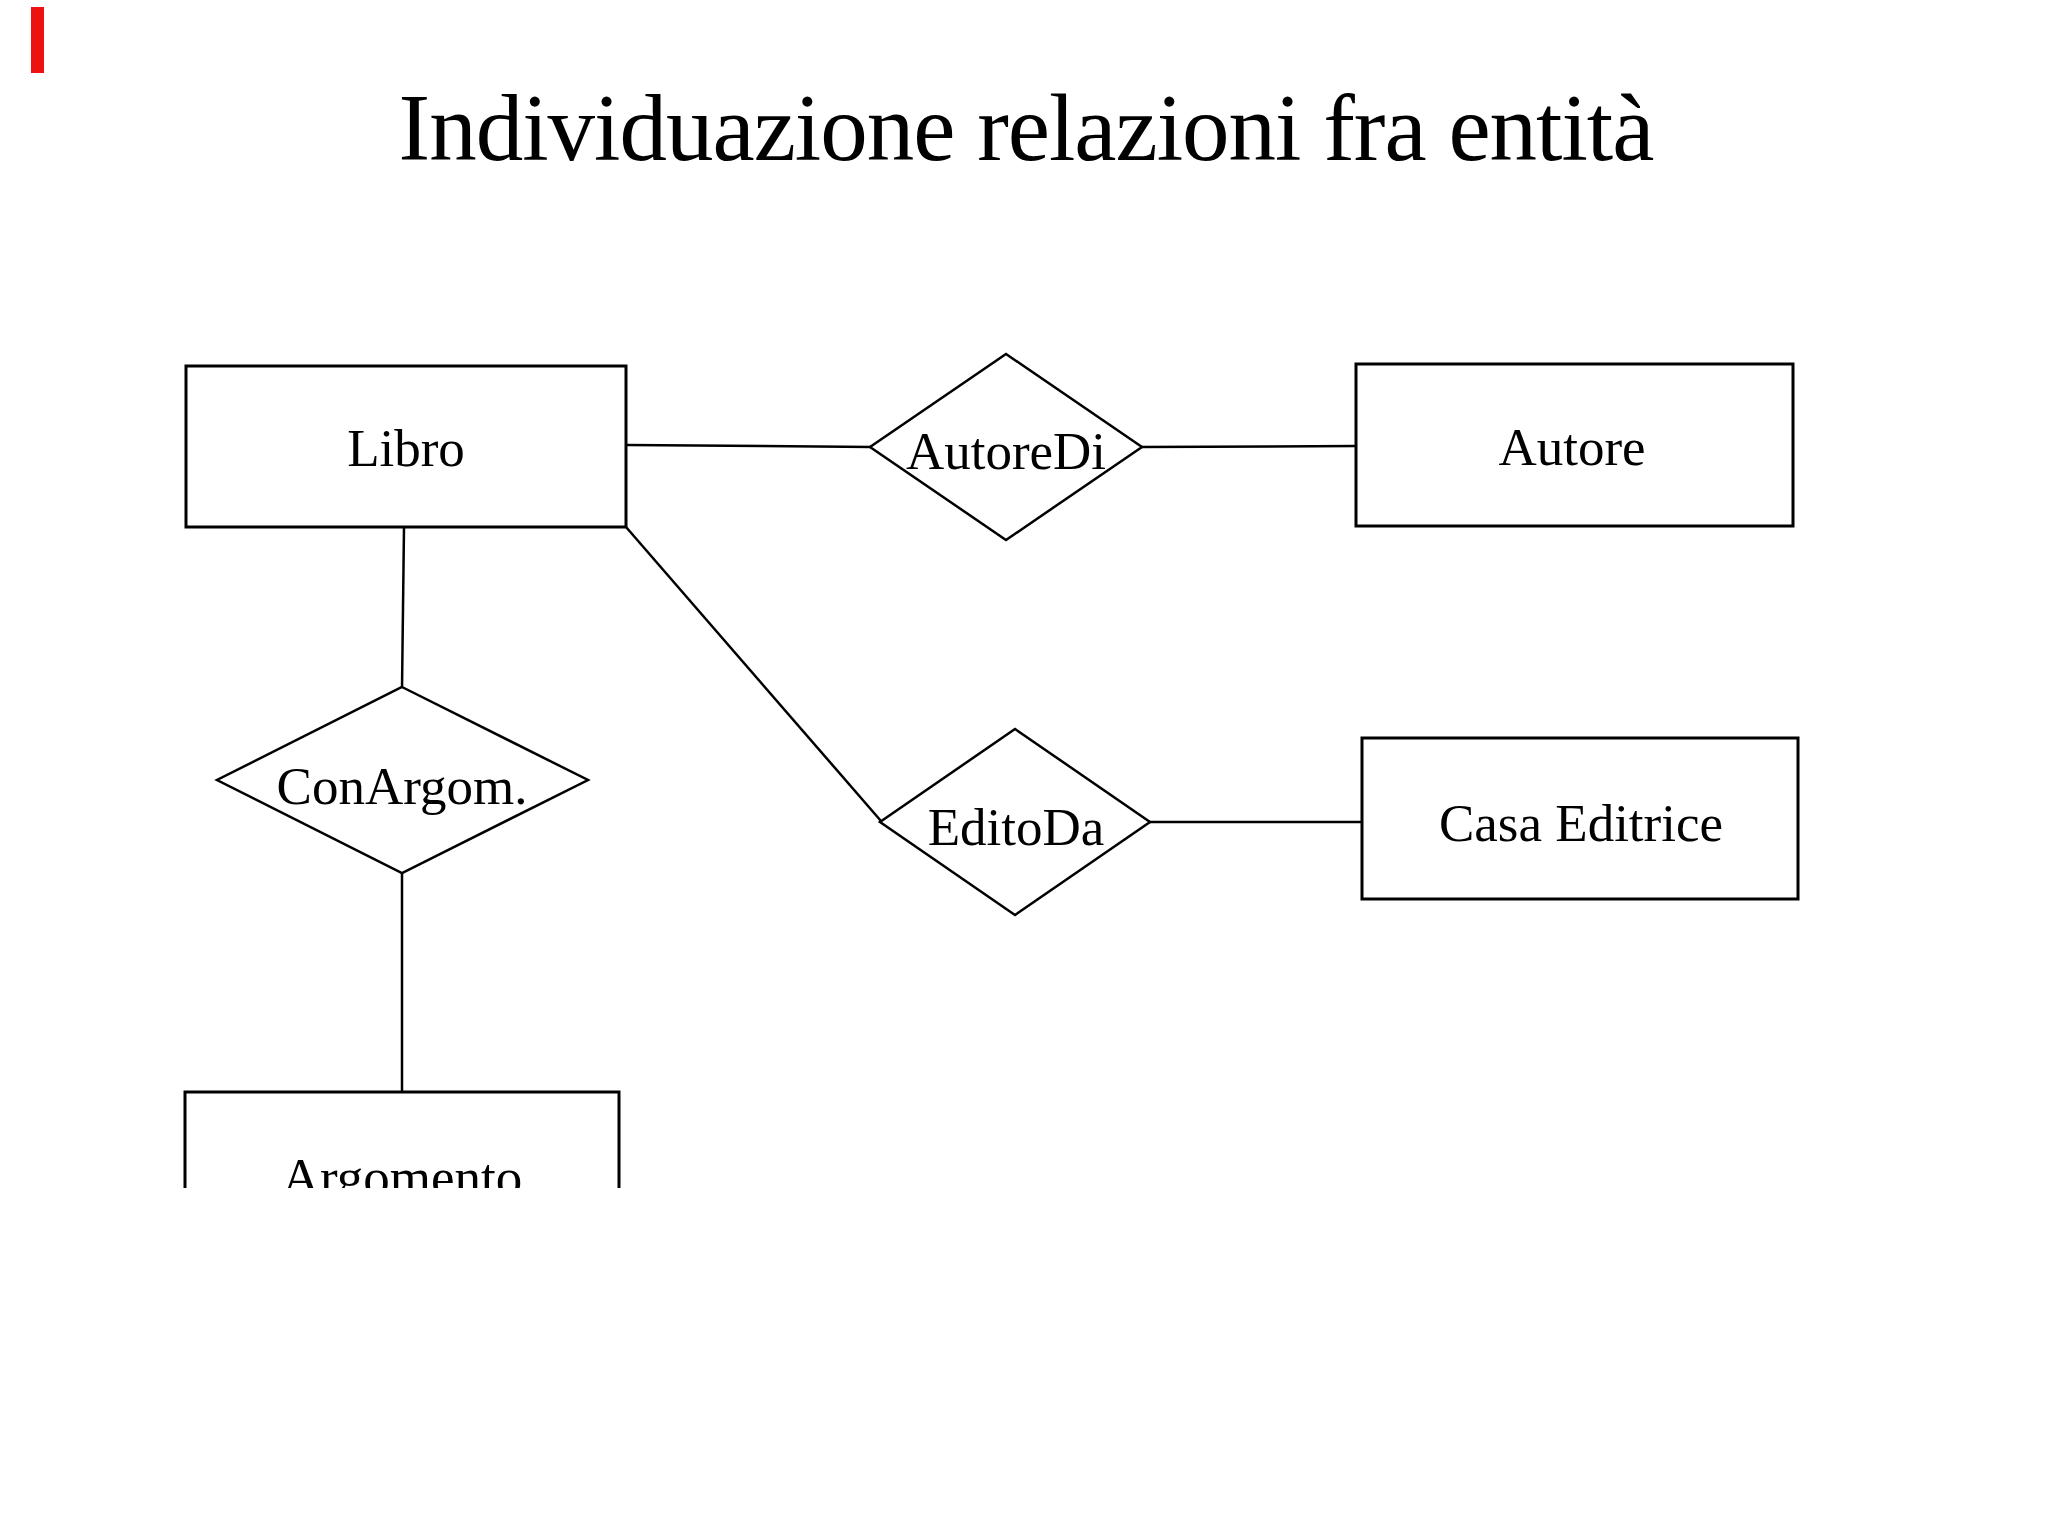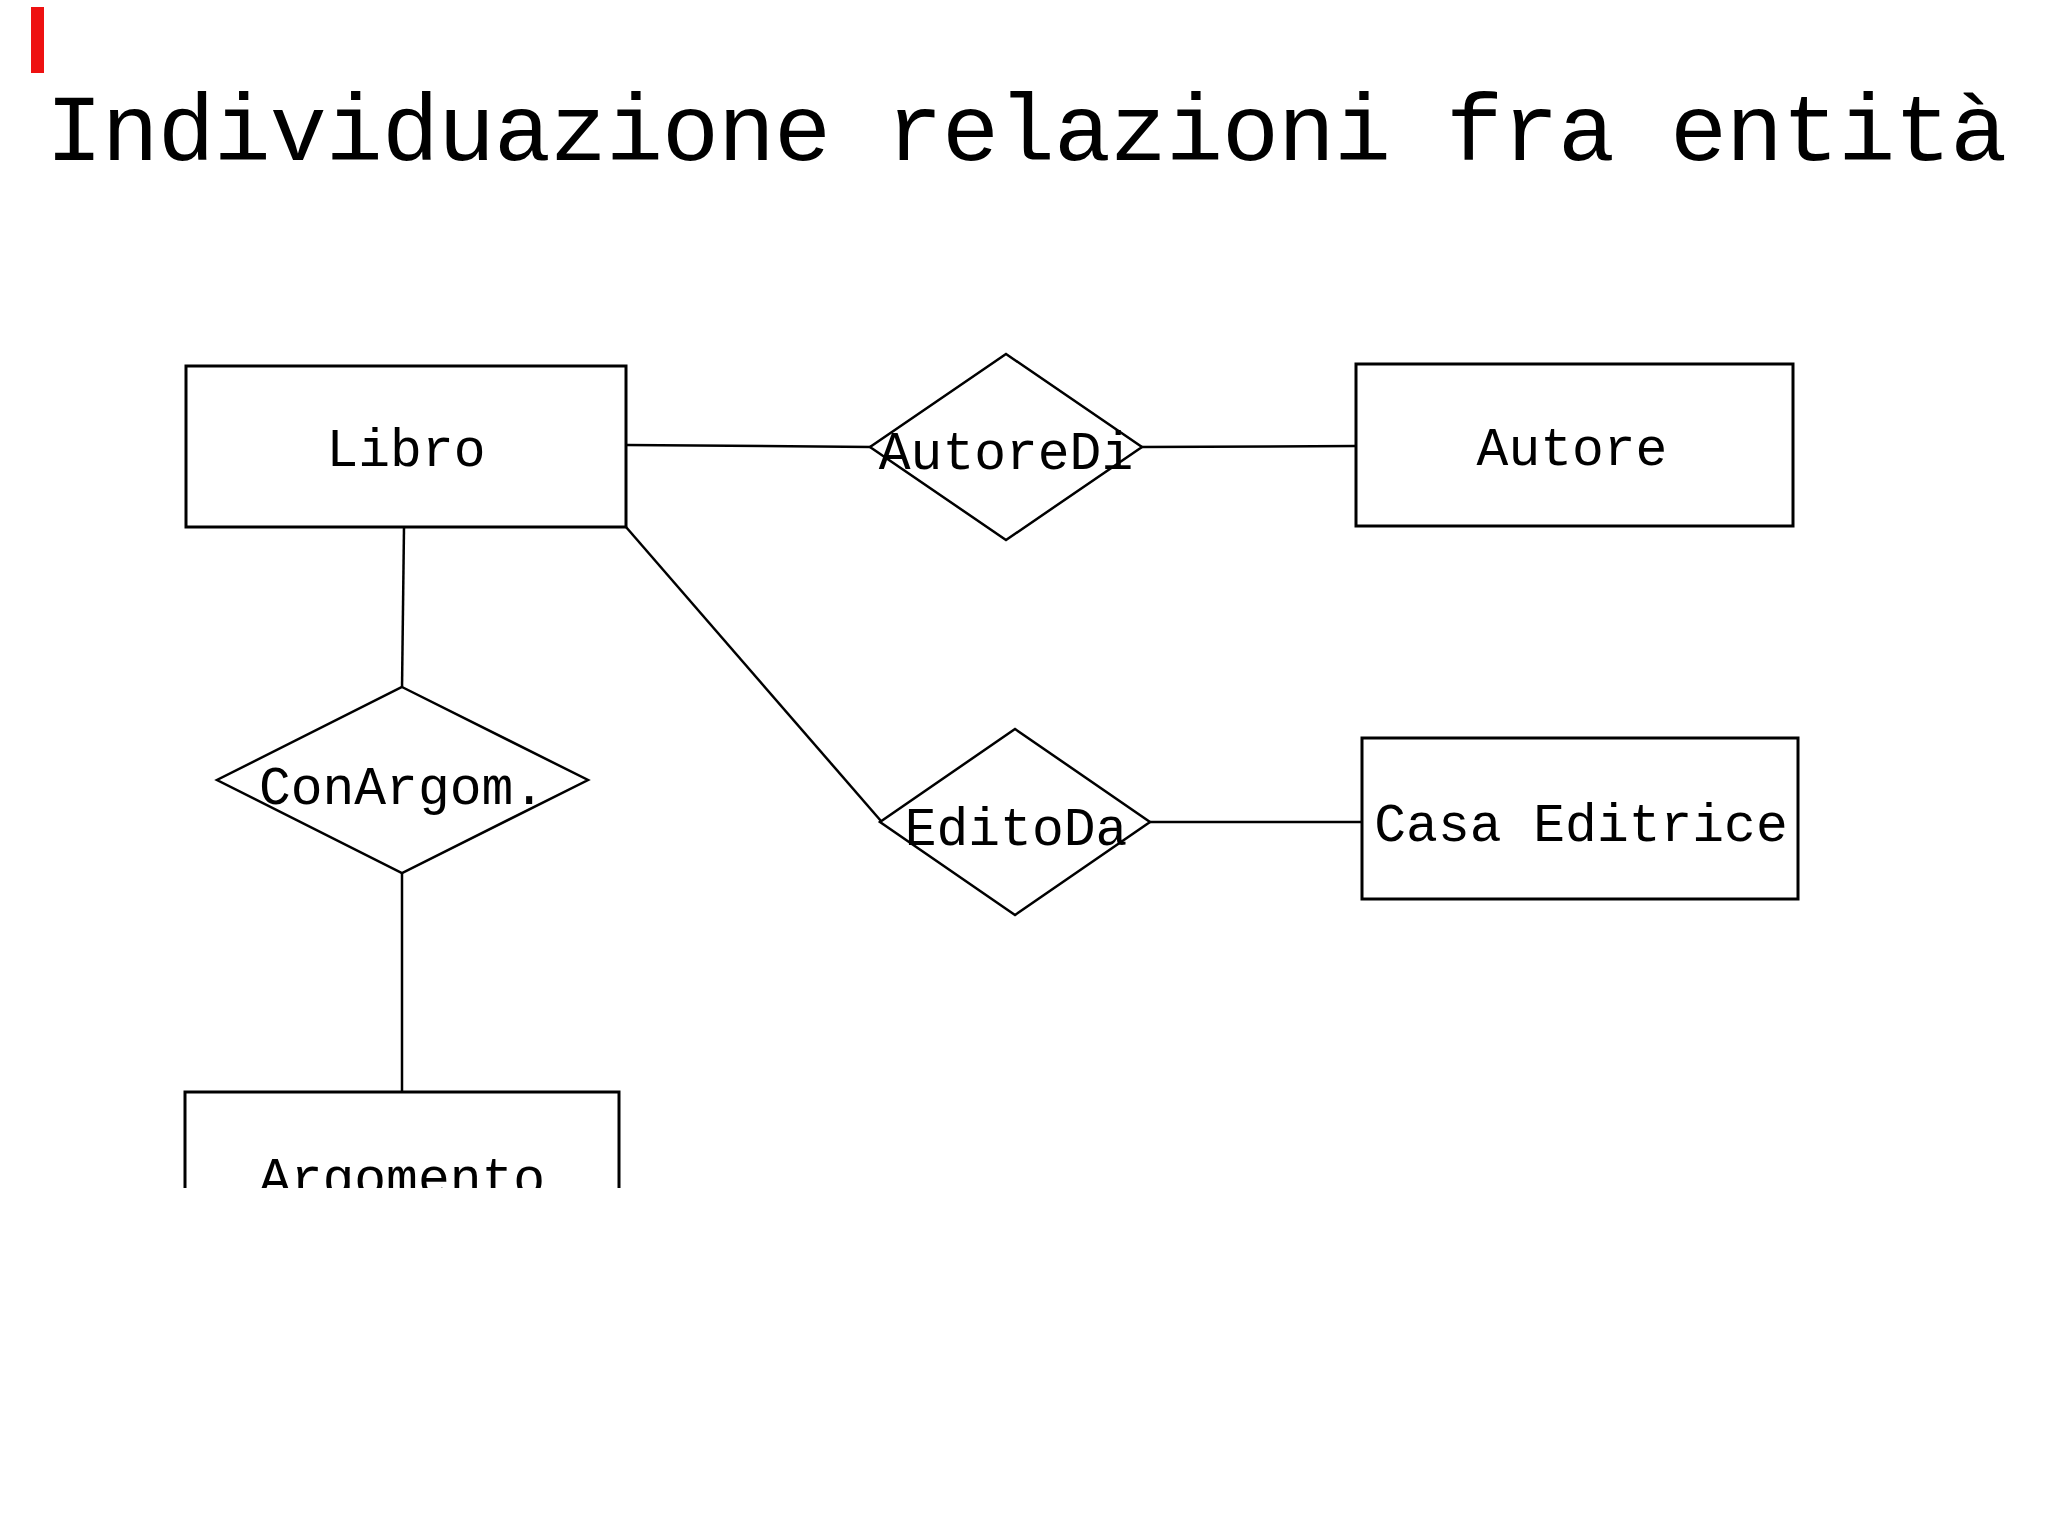--- a/index.html
+++ b/index.html
@@ -2,21 +2,21 @@
 <html><head>
 <meta charset="utf-8">
 <style>
   html, body { margin: 0; padding: 0; background: #ffffff; }
   .slide {
     position: relative;
     width: 2048px;
     height: 1188px;
     background: #ffffff;
     overflow: hidden;
-    font-family: Liberation Mono, monospace;
+    font-family: Liberation Serif, serif;
   }
   .red-marker {
     position: absolute;
     left: 31px;
     top: 7px;
     width: 13px;
     height: 66px;
     background: #ee1111;
   }
   svg.diagram {

